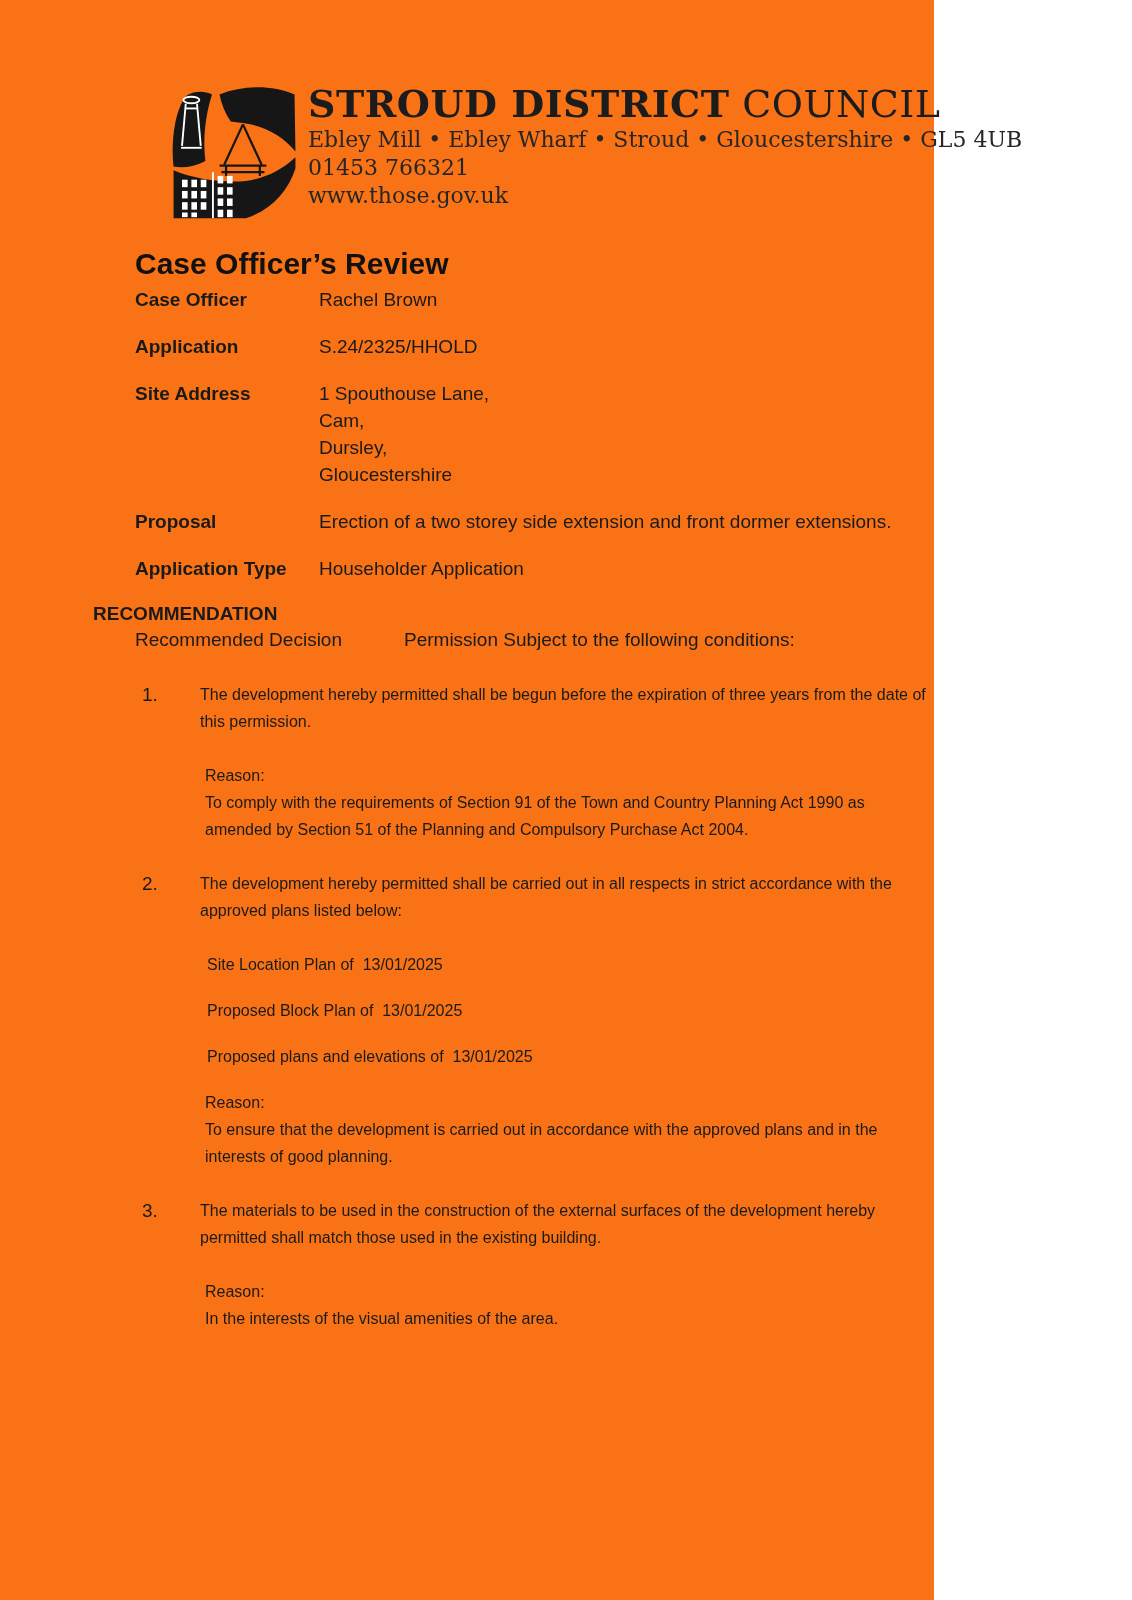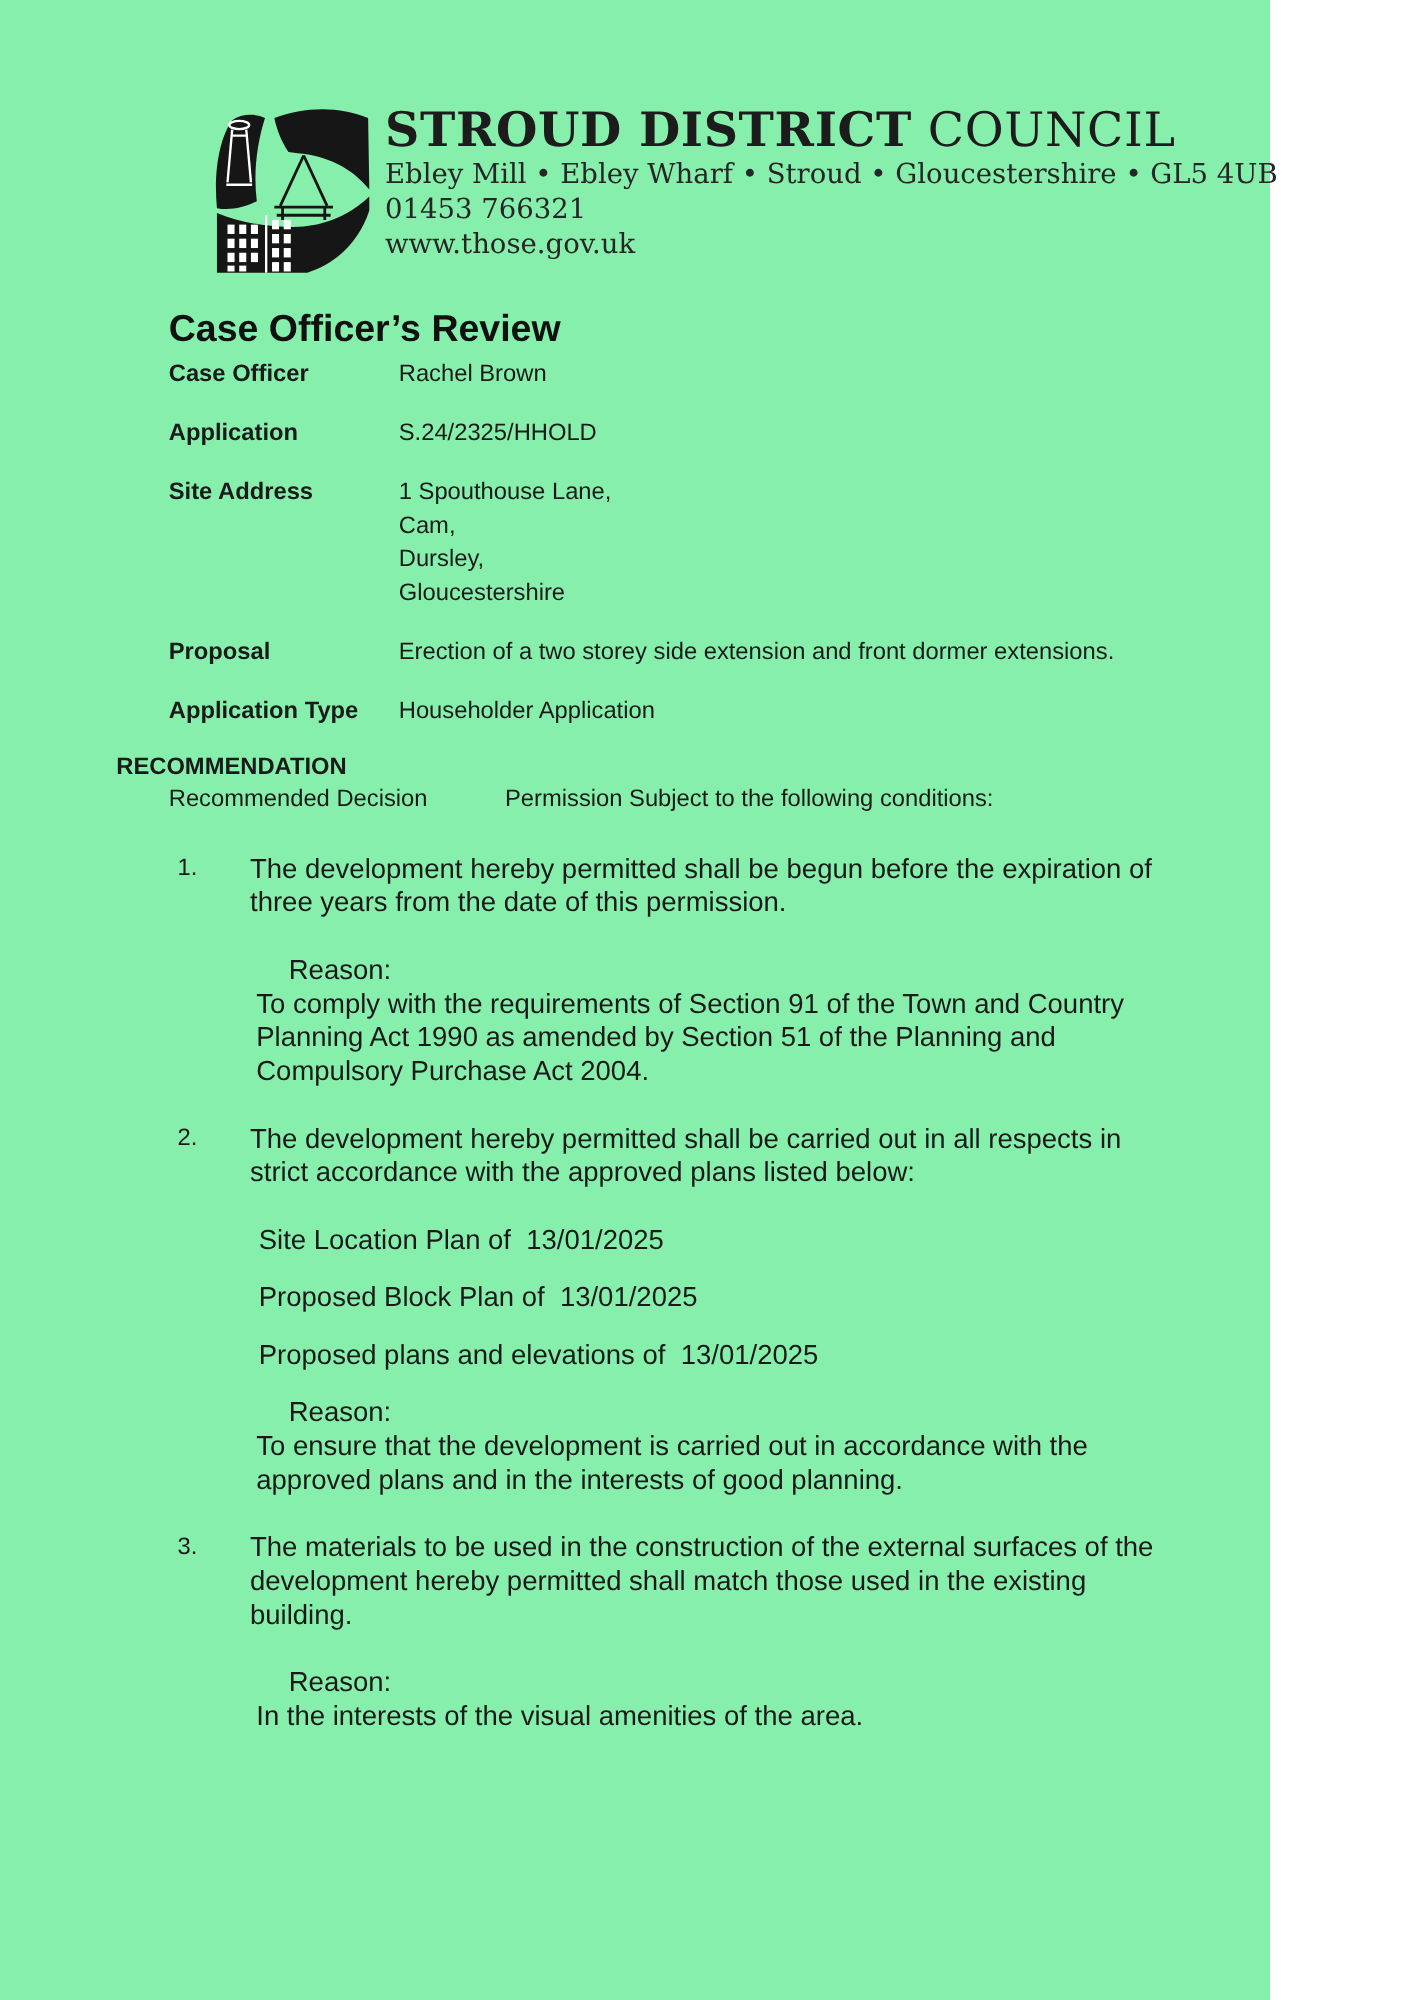--- a/index.html
+++ b/index.html
@@ -3,21 +3,21 @@
 <meta charset="utf-8">
 <style>
   * { margin:0; padding:0; box-sizing:border-box; }
   html,body { background:#ffffff; }
   body {
     width:1132px; height:1600px;
     font-family:"Liberation Sans", sans-serif;
     color:#1a1a1a;
     overflow:hidden;
   }
-  .page { position:relative; width:1016px; height:1600px; background:#86efac; }
+  .page { position:relative; width:934px; height:1600px; background:#f97316; }
 
   
   .letterhead { display:flex; align-items:flex-start; padding:78px 0 0 152px; }
   .logo { width:150px; height:145px; flex:0 0 auto; margin-right:6px; margin-top:2px; }
   .letterhead-text { padding-top:4px; }
   .org-name {
     font-family:"DejaVu Serif", serif;
     font-size:38px; line-height:44px; letter-spacing:0.5px; color:#1c1c1c;
     white-space:nowrap;
   }
@@ -45,24 +45,24 @@
   .rec-heading { margin:14px 0 0 93px; font-weight:700; font-size:19px; line-height:24px; }
   .decision-row { display:flex; margin:0 0 28px 135px; }
   .decision-label { width:269px; flex:0 0 auto; font-size:19px; line-height:27px; }
   .decision-value { font-size:19px; line-height:27px; }
 
   
   .conditions { margin-left:142px; }
   .condition { display:flex; }
   .cond-number { width:58px; flex:0 0 auto; font-size:19px; line-height:27px; }
   .cond-body { width:748px; }
-  .cond-body p { font-size:22px; line-height:27px; margin-bottom:27px; }
+  .cond-body p { font-size:16px; line-height:27px; margin-bottom:27px; }
   .plan-line { white-space:pre-wrap; padding-left:7px; margin-bottom:19px !important; }
   .reason-block { padding-left:5px; }
-  .reason-block .reason-label { margin-bottom:0;margin-left:26px; }
+  .reason-block .reason-label { margin-bottom:0; }
 </style>
 </head>
 <body>
 
 <div class="page">
 
   <header class="letterhead">
     <div class="logo">
       <svg viewBox="0 0 160 150" width="150" height="145" aria-hidden="true">
 

